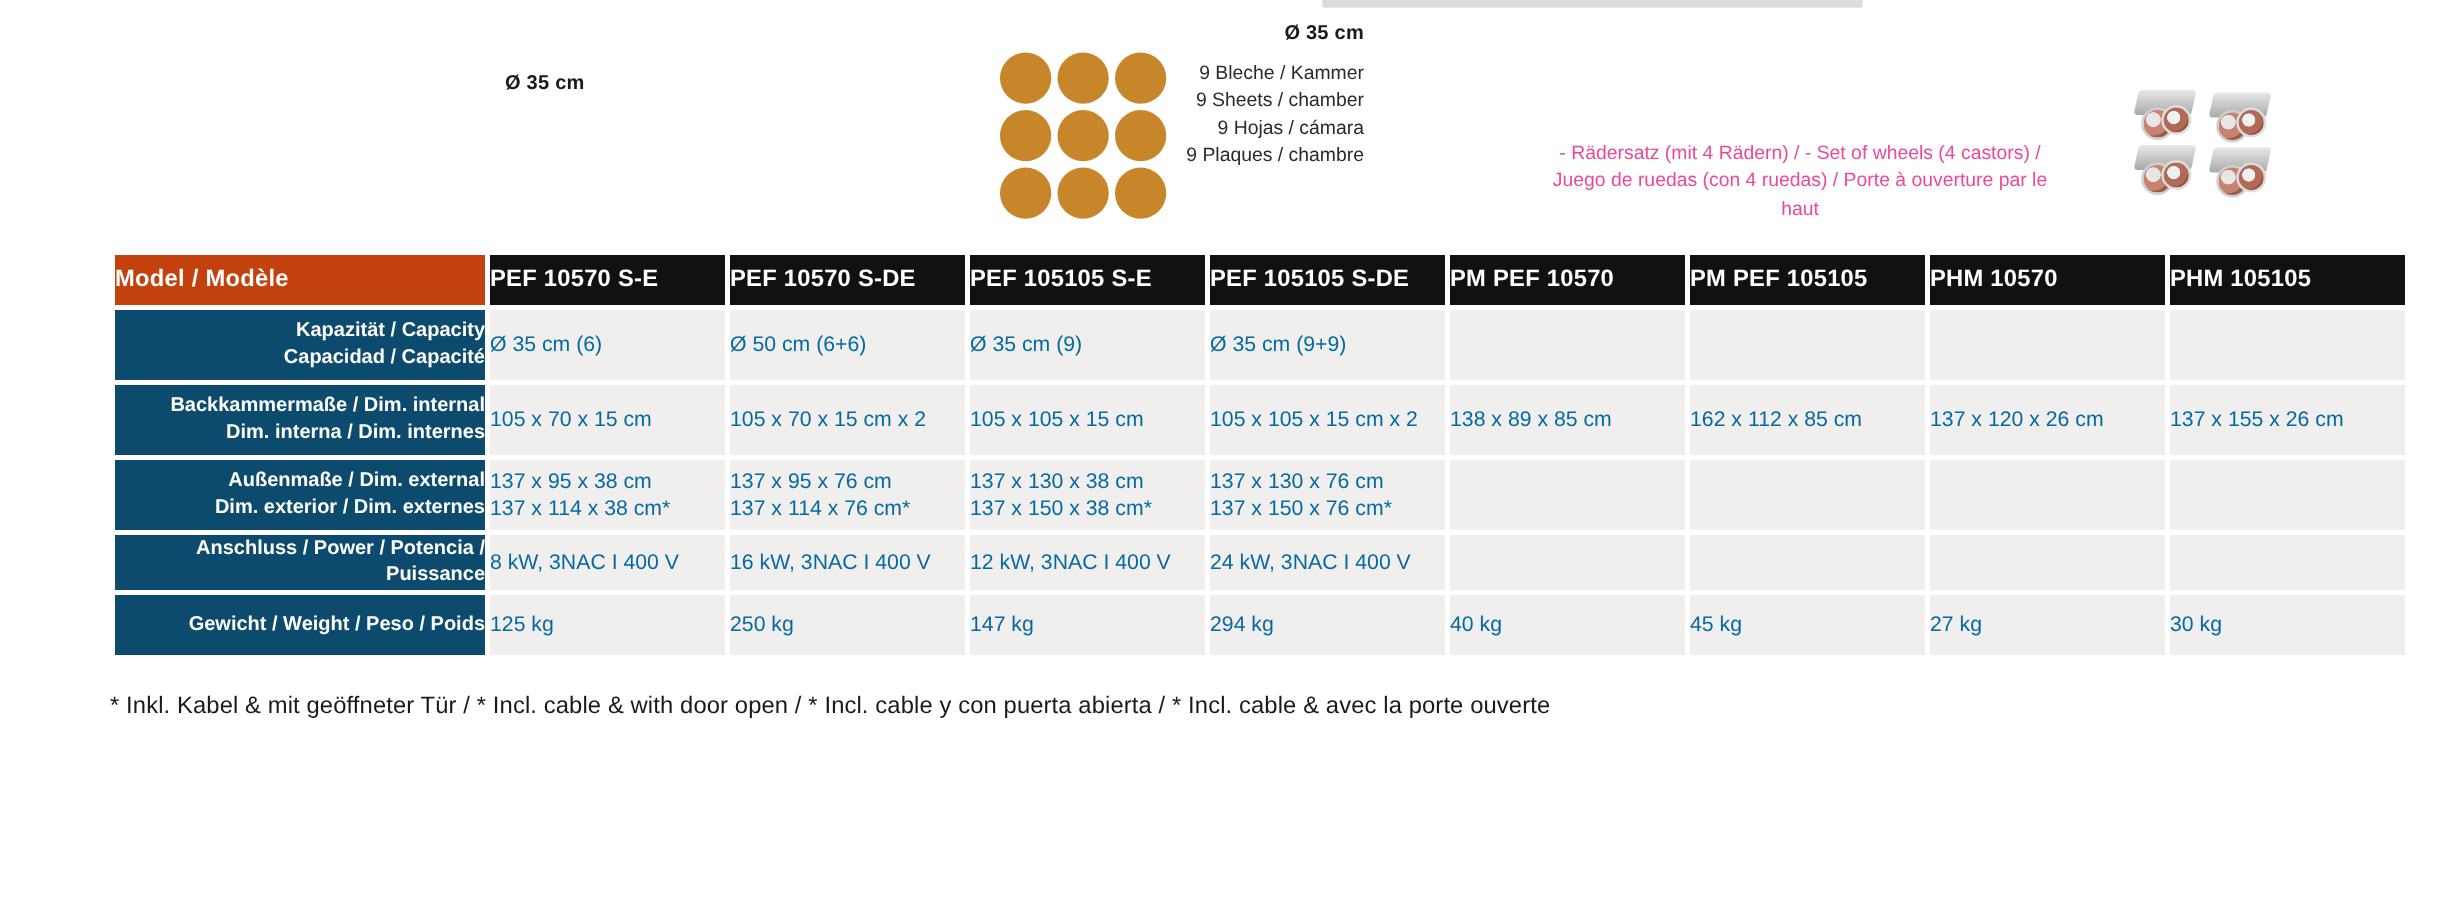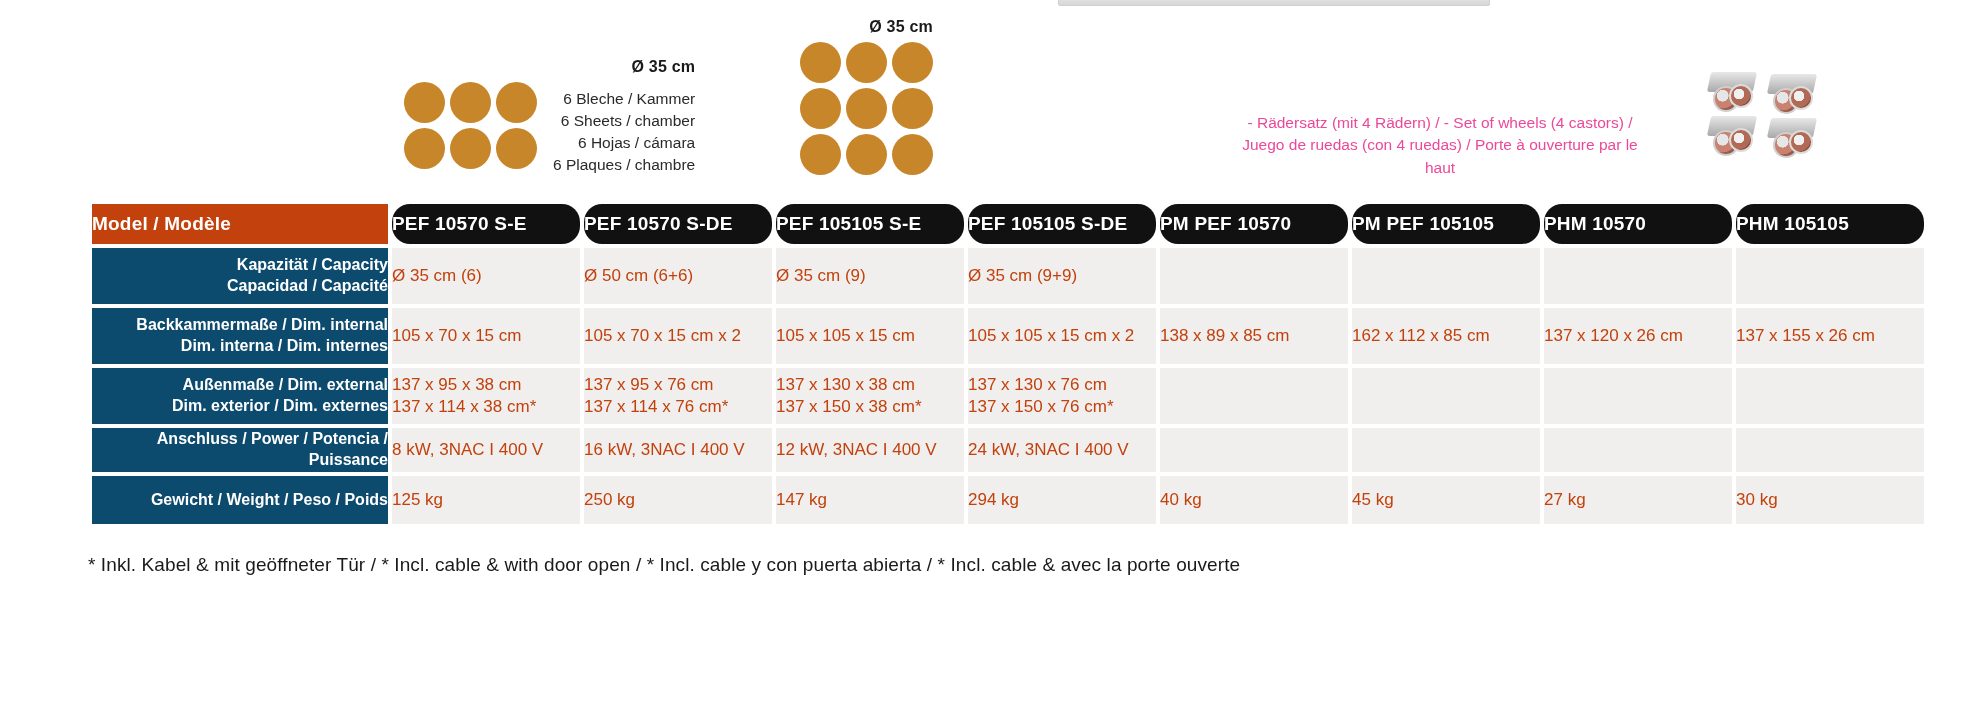--- a/index.html
+++ b/index.html
@@ -159,34 +159,33 @@
   }
   .hdr {
     background: #111111;
     color: #ffffff;
     font-size: 19px;
     font-weight: 700;
     height: 40px;
     padding-left: 10px;
     text-align: left;
     letter-spacing: .2px;
-    border-radius: 18px;
   }
   .rowlabel {
     background: #0c4a6e;
     color: #ffffff;
     font-size: 16px;
     font-weight: 700;
     line-height: 1.3;
     padding: 6px 8px 6px 10px;
     text-align: right;
   }
   .cell {
     background: #f0efee;
-    color: #c2410c;
+    color: #0369a1;
     font-size: 17px;
     line-height: 1.3;
     padding: 6px 8px 6px 10px;
     text-align: left;
     white-space: nowrap;
   }
   .cell.empty { color: transparent; }
   .r-tall { height: 56px; }
   .r-std  { height: 48px; }
   .r-one  { height: 44px; }
@@ -206,40 +205,20 @@
 <body>
 
 <div class="page">
 
   <div class="top-band">
 
     <div class="top-strip"></div>
 
     <div class="dotgroup" id="group-6">
       <div class="cap">Ø 35 cm</div>
-      <div class="dotgrid-wrap">
-        <div>
-          <div class="dotrow">
-            <div class="dot"></div>
-            <div class="dot"></div>
-            <div class="dot"></div>
-          </div>
-          <div class="dotrow">
-            <div class="dot"></div>
-            <div class="dot"></div>
-            <div class="dot"></div>
-          </div>
-        </div>
-        <div class="legend">
-          <div>6 Bleche / Kammer</div>
-          <div>6 Sheets / chamber</div>
-          <div>6 Hojas / cámara</div>
-          <div>6 Plaques / chambre</div>
-        </div>
-      </div>
     </div>
 
     <div class="dotgroup" id="group-9">
       <div class="cap">Ø 35 cm</div>
       <div class="dotgrid-wrap">
         <div>
           <div class="dotrow">
             <div class="dot"></div>
             <div class="dot"></div>
             <div class="dot"></div>
@@ -247,20 +226,26 @@
           <div class="dotrow">
             <div class="dot"></div>
             <div class="dot"></div>
             <div class="dot"></div>
           </div>
           <div class="dotrow">
             <div class="dot"></div>
             <div class="dot"></div>
             <div class="dot"></div>
           </div>
+        </div>
+        <div class="legend">
+          <div>9 Bleche / Kammer</div>
+          <div>9 Sheets / chamber</div>
+          <div>9 Hojas / cámara</div>
+          <div>9 Plaques / chambre</div>
         </div>
       </div>
     </div>
 
     <div class="wheels-note">
       <div>- Rädersatz (mit 4 Rädern) / - Set of wheels (4 castors) /</div>
       <div>Juego de ruedas (con 4 ruedas) / Porte à ouverture par le haut</div>
     </div>
 
     <div class="castors">

